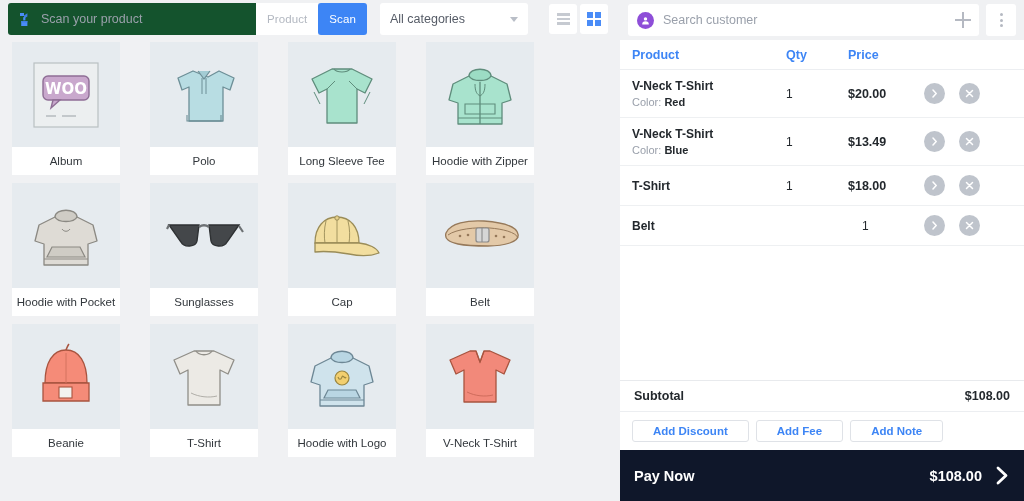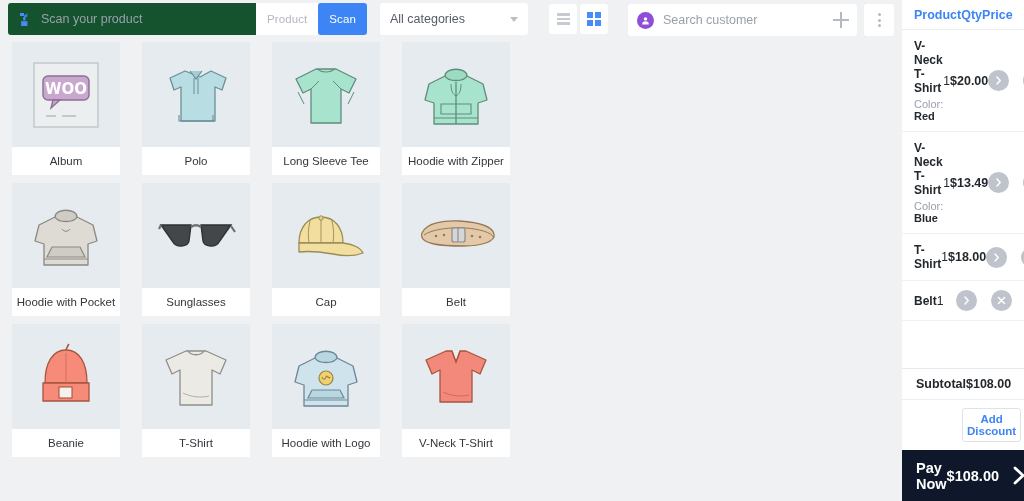--- a/index.html
+++ b/index.html
@@ -46,31 +46,31 @@
   .vt { width: 28px; height: 30px; background: #fff; border-radius: 3px;
         display: flex; align-items: center; justify-content: center; cursor: pointer; }
   .vt-lines { display: flex; flex-direction: column; gap: 2px; }
   .vt-lines i { display: block; width: 13px; height: 2.5px; background: #c6cad1; }
   .vt-grid { display: grid; grid-template-columns: 6px 6px; grid-template-rows: 6px 6px;
              gap: 2px; }
   .vt-grid i { display: block; background: #4a8cf7; }
 
   
   .grid-scroll { flex: 1; overflow: hidden; padding: 4px 0 0 12px; }
-  .pgrid { display: flex; flex-wrap: wrap; gap: 8px 22px; align-content: flex-start; }
+  .pgrid { display: flex; flex-wrap: wrap; gap: 8px 30px; align-content: flex-start; }
   .card { width: 108px; cursor: pointer; }
   .card .thumb { height: 105px; background: #e6ebef; display: flex;
                  align-items: center; justify-content: center; overflow: hidden; }
   .card .thumb svg { display: block; }
   .card .cap { height: 28px; background: #fff; display: flex; align-items: center;
                justify-content: center; font-size: 11.5px; color: #32373c;
                white-space: nowrap; }
 
   
-  .right { width: 404px; height: 501px; display: flex; flex-direction: row;
+  .right { width: 404px; height: 501px; display: flex; flex-direction: column;
            background: #f0f1f3; }
   .cust-bar { height: 40px; display: flex; align-items: center; padding: 4px 8px 4px 8px;
               gap: 7px; flex: 0 0 40px; }
   .cust-search { flex: 1; height: 32px; background: #fff; border-radius: 3px;
                  display: flex; align-items: center; padding: 0 8px 0 9px; gap: 9px; }
   .avatar { width: 17px; height: 17px; border-radius: 50%; background: #8e4ed8;
             display: flex; align-items: center; justify-content: center; flex: 0 0 17px; }
   .cust-search input { border: 0; outline: 0; flex: 1; font-size: 12.5px;
                        color: #9aa0ab; font-family: "Liberation Sans", sans-serif;
                        background: transparent; }
@@ -107,22 +107,22 @@
   .crow .acts { width: 88px; display: flex; gap: 14px; align-items: center; }
   .cbtn { width: 21px; height: 21px; border-radius: 50%; background: #bfc4cc;
           display: flex; align-items: center; justify-content: center; cursor: pointer; }
 
   .subtotal { display: flex; align-items: center; justify-content: space-between;
               height: 32px; padding: 0 14px; background: #fff;
               border-top: 1px solid #e8eaed; border-bottom: 1px solid #eceef1;
               font-size: 12.5px; font-weight: bold; color: #23282d; }
   .addrow { display: flex; gap: 7px; padding: 8px 12px; background: #fff; }
   .addbtn { border: 1px solid #dfe2e7; background: #fff; color: #3d85f5;
-            font-size: 11.5px; font-weight: bold; padding: 4px 4px; border-radius: 3px;
-            cursor: pointer; font-family: "Liberation Sans", sans-serif; margin-left: 48px; }
+            font-size: 11.5px; font-weight: bold; padding: 4px 20px; border-radius: 3px;
+            cursor: pointer; font-family: "Liberation Sans", sans-serif; }
   .paynow { height: 51px; background: #0f172a; display: flex; align-items: center;
             justify-content: space-between; padding: 0 14px 0 14px; cursor: pointer; }
   .paynow .pl { color: #fff; font-size: 14.5px; font-weight: bold; }
   .paynow .pr { color: #fff; font-size: 14.5px; font-weight: bold; display: flex;
                 align-items: center; gap: 13px; }
 </style>
 </head>
 <body>
 
 <div class="app">

